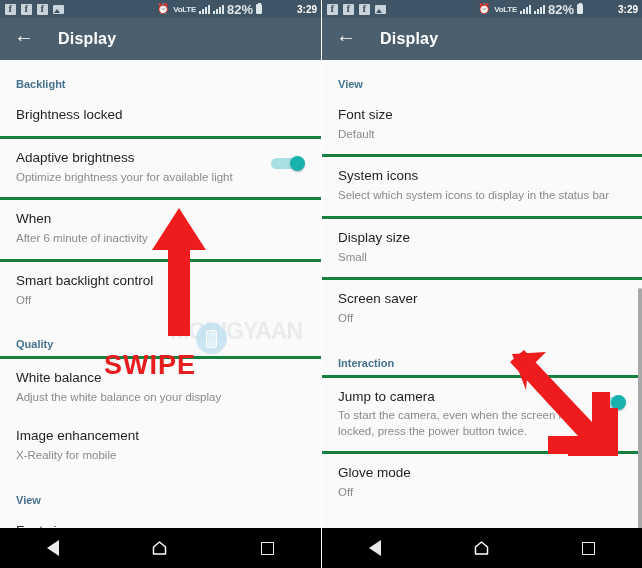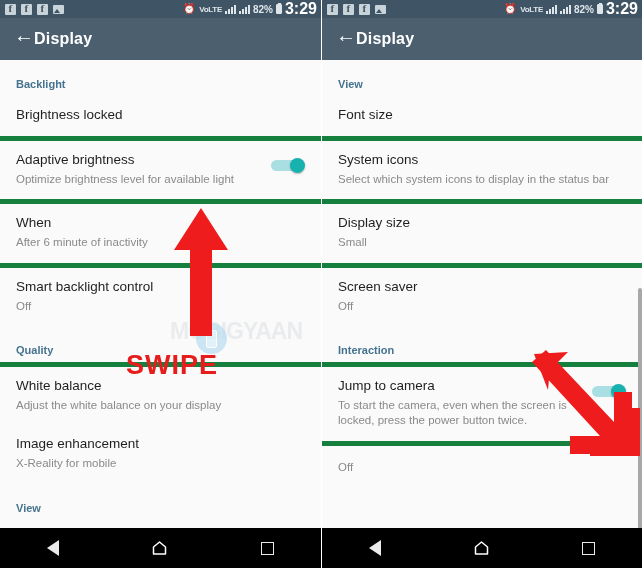--- a/index.html
+++ b/index.html
@@ -47,36 +47,36 @@
     width:0; height:0;
     border-left:3px solid transparent; border-right:3px solid transparent;
     border-bottom:4px solid #3f5464;
   }
   .alarm-icon { font-size:10px; color:#dfe6ea; line-height:1; }
   .volte { font-size:8px; color:#dfe6ea; letter-spacing:-0.3px; font-weight:bold; }
   .bars { display:flex; align-items:flex-end; gap:1px; height:9px; }
   .bars i { display:block; width:2px; background:#dfe6ea; }
   .bars i:nth-child(1){height:3px;} .bars i:nth-child(2){height:5px;}
   .bars i:nth-child(3){height:7px;} .bars i:nth-child(4){height:9px;}
-  .batt-txt { font-size:10px; color:#dfe6ea; font-weight:bold; }
+  .batt-txt { font-size:13px; color:#dfe6ea; font-weight:bold; }
   .batt {
     width:6px; height:10px; border:1px solid #dfe6ea;
     border-radius:1px; position:relative; background:#dfe6ea;
   }
   .batt::before {
     content:""; position:absolute; top:-2px; left:1.5px;
     width:3px; height:1.5px; background:#dfe6ea;
   }
-  .time { font-size:16px; color:#ffffff; font-weight:bold; }
+  .time { font-size:10px; color:#ffffff; font-weight:bold;margin-left:32px; }
 
   
   .appbar {
     height:42px; background:#4b5f6e;
     display:flex; align-items:center;
-    padding-left:14px; 
+    padding-left:14px; gap:24px;
     flex:0 0 42px;
   }
   .back-arrow {
     width:20px; height:20px; position:relative; cursor:pointer;
   }
   .back-arrow::before {
     content:"←"; position:absolute; left:0; top:-4px;
     font-size:20px; color:#ffffff; line-height:1;
   }
   .appbar-title {
@@ -85,21 +85,21 @@
   }
 
   
   .list { flex:1; position:relative; overflow:hidden; background:#fafafa; }
   .section-head {
     font-size:11px; color:#45738f; font-weight:bold;
     padding:18px 16px 6px 16px;
   }
   .row {
     padding:11px 16px 12px 16px;
-    border-top:5px solid #15803d;
+    border-top:3px solid #15803d;
     position:relative;
     display:flex; align-items:flex-start;
   }
   .row.no-line { border-top:none; }
   .row-text { flex:1; min-width:0; }
   .row-title { font-size:13.5px; color:#1f1f1f; line-height:1.25; }
   .row-sub { font-size:11.5px; color:#8a8a8a; line-height:1.35; margin-top:3px; }
 
   
   .toggle {
@@ -140,21 +140,21 @@
     width:15px; height:14px; cursor:pointer;
     position:relative;
   }
   .nav-home svg { display:block; }
   .nav-recent {
     width:13px; height:13px; border:1.6px solid #ffffff;
     opacity:.92; cursor:pointer;
   }
 
   
-  .anno { position:absolute; pointer-events:none;margin-left:22px; }
+  .anno { position:absolute; pointer-events:none; }
   .arrow-up { left:152px; top:148px; }
   .swipe-label {
     left:104px; top:290px;
     font-size:27px; font-weight:bold; color:#e71c1c;
     letter-spacing:1px;
     font-family:"Liberation Sans", sans-serif;
   }
 
   
   .watermark {
@@ -224,21 +224,21 @@
 
       <div class="row no-line">
         <div class="row-text">
           <div class="row-title">Brightness locked</div>
         </div>
       </div>
 
       <div class="row">
         <div class="row-text">
           <div class="row-title">Adaptive brightness</div>
-          <div class="row-sub">Optimize brightness level for available light</div>
+          <div class="row-sub">Optimize brightness your for available light</div>
         </div>
         <div class="toggle">
           <span class="track"></span>
           <span class="knob"></span>
         </div>
       </div>
 
       <div class="row">
         <div class="row-text">
           <div class="row-title">When</div>
@@ -339,20 +339,21 @@
       <span class="appbar-title">Display</span>
     </div>
 
     <div class="list">
 
       <div class="section-head">View</div>
 
       <div class="row no-line">
         <div class="row-text">
           <div class="row-title">Font size</div>
+          <div class="row-sub">Default</div>
         </div>
       </div>
 
       <div class="row">
         <div class="row-text">
           <div class="row-title">System icons</div>
           <div class="row-sub">Select which system icons to display in the status bar</div>
         </div>
       </div>
 
@@ -379,20 +380,21 @@
           <div class="row-sub">To start the camera, even when the screen is locked, press the power button twice.</div>
         </div>
         <div class="toggle">
           <span class="track"></span>
           <span class="knob"></span>
         </div>
       </div>
 
       <div class="row">
         <div class="row-text">
+          <div class="row-title">Glove mode</div>
           <div class="row-sub">Off</div>
         </div>
       </div>
 
       <div class="scrollbar" style="top:228px; height:250px;"></div>
 
       <div class="anno" style="left:184px; top:290px;">
         <svg width="116" height="110" viewBox="0 0 116 110">
           <path d="M6 4 L40 2 L24 18 L98 92 L96 58 L112 58 L112 106 L62 106 L62 90 L96 92 L22 18 L20 40 Z" fill="#ee1c1c" transform="rotate(0)"></path>
           <path d="M2 8 L26 0 L118 92 L112 46 L116 42 L120 104 L58 100 L58 94 L100 98 Z" fill="none"></path>

